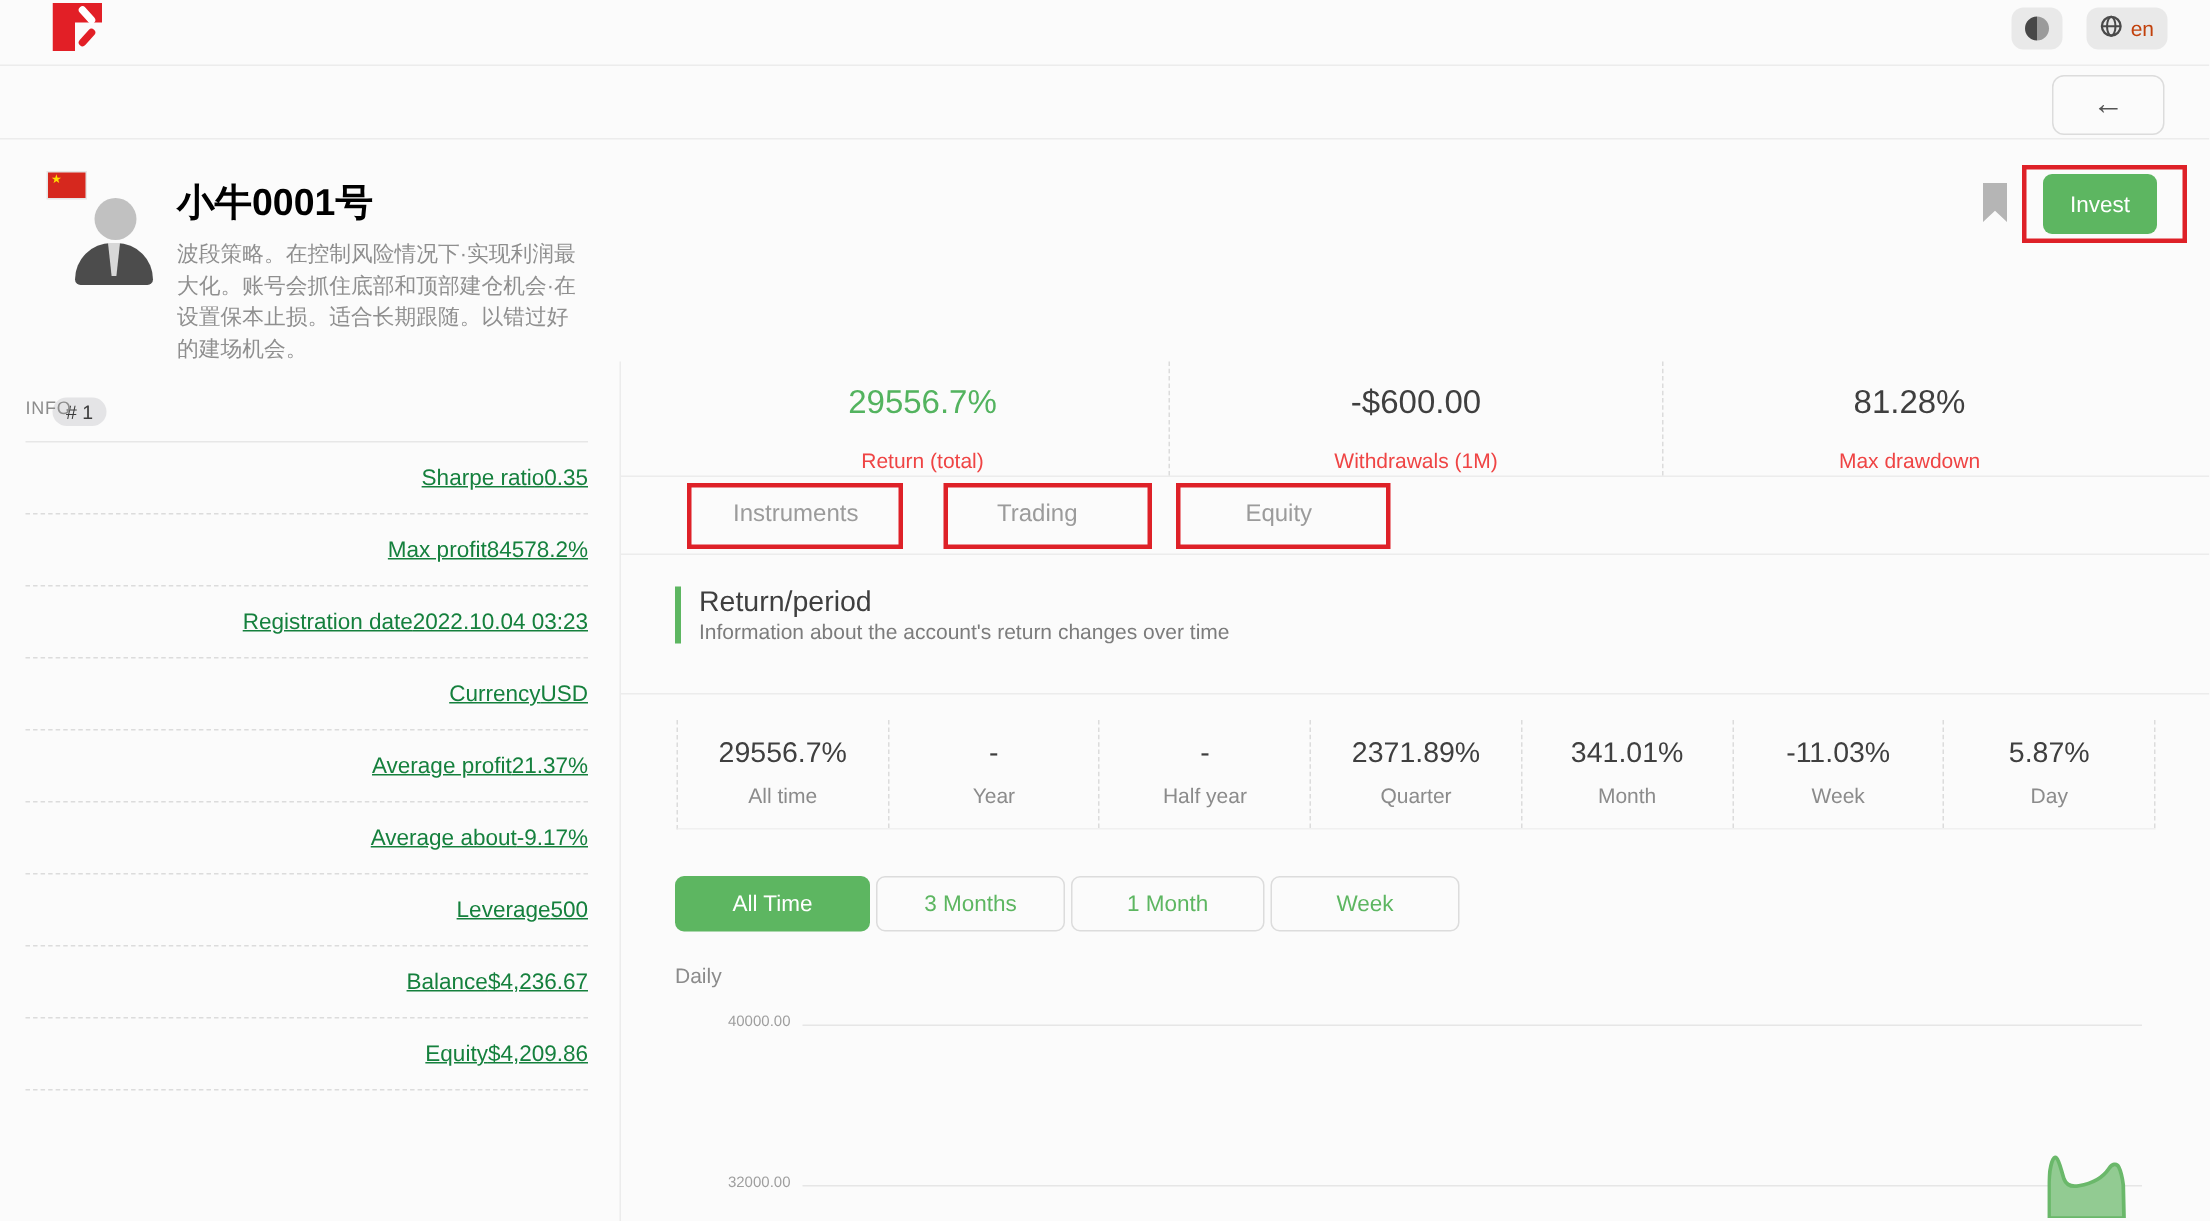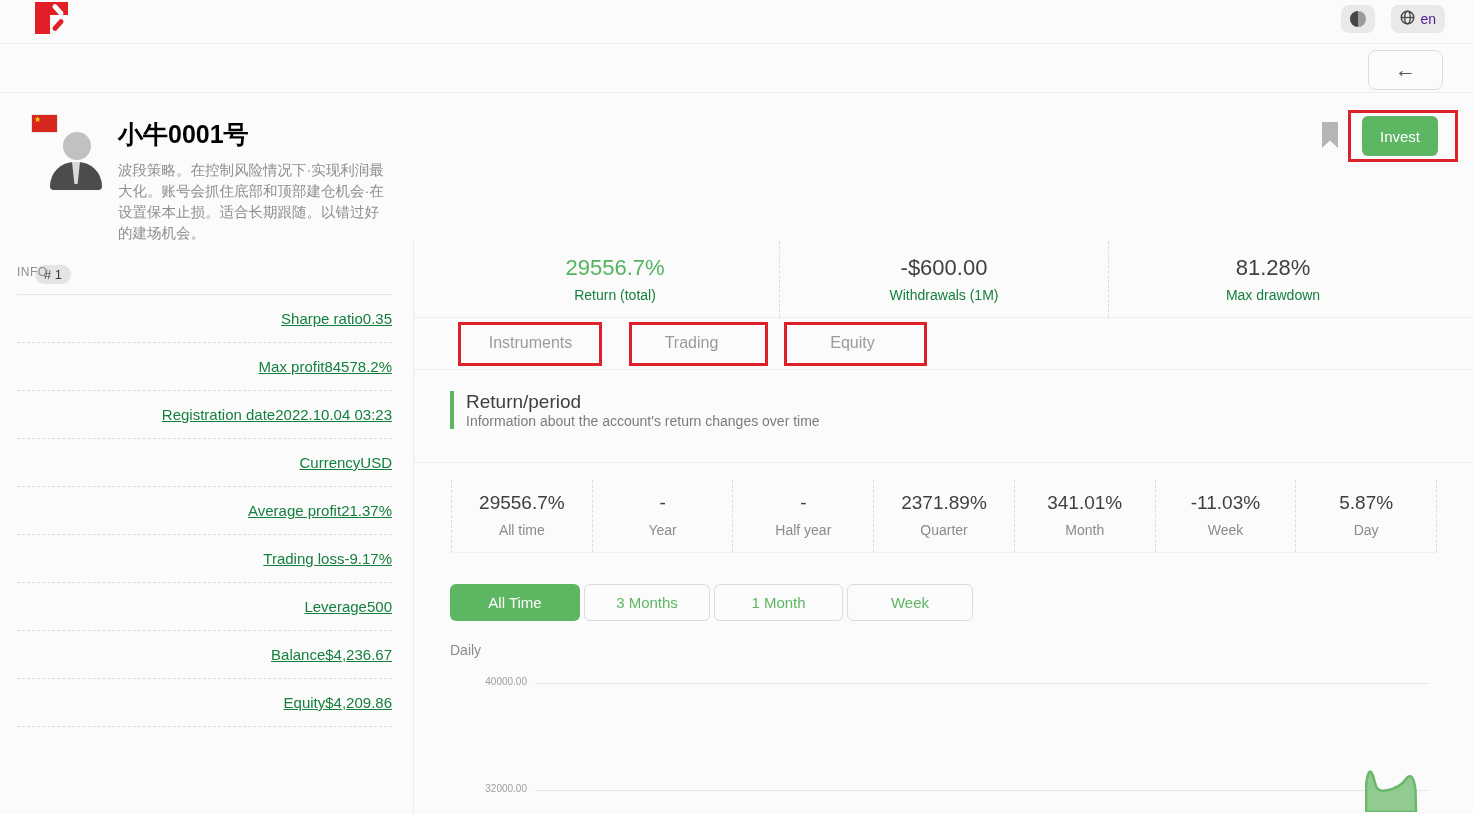--- a/index.html
+++ b/index.html
@@ -11,21 +11,21 @@
   }
   
   .topbar { position:absolute; top:0; left:0; right:0; height:44px; border-bottom:1px solid #ececec;
             display:flex; align-items:flex-start; justify-content:space-between; padding:2px 28px 0 35px; }
   .logo { width:33px; height:32px; cursor:pointer; }
   .topbar-right { display:flex; gap:16px; padding-top:3px; }
   .pill-btn { height:28px; border:none; border-radius:8px; background:#e9e9e9; display:flex;
               align-items:center; justify-content:center; gap:5px; cursor:pointer; padding:0 9px; }
   .half-circle { width:16px; height:16px; border-radius:50%;
                  background:linear-gradient(90deg,#474747 50%, #9b9b9b 50%); }
-  .lang-label { font-size:14px; color:#4c1d95; }
+  .lang-label { font-size:14px; color:#c2410c; }
   
   .subbar { position:absolute; top:44px; left:0; right:0; height:49px; border-bottom:1px solid #ececec; }
   .back-btn { position:absolute; right:30px; top:6px; width:75px; height:40px; border:1px solid #dcdcdc;
               border-radius:8px; background:transparent; color:#555; font-size:21px; cursor:pointer; }
   
   .profile { position:absolute; top:93px; left:0; right:0; height:147px; }
   .flag { position:absolute; left:32px; top:22px; width:25px; height:17px; background:#d6281e;
           box-shadow:0 0 0 1px #e6e6e6; font-size:8px; color:#ffde00; line-height:9px; padding-left:2px; }
   .avatar { position:absolute; left:48px; top:27px; width:56px; height:68px; }
   .avatar .head { position:absolute; left:15px; top:12px; width:28px; height:28px; border-radius:50%; background:#c1c1c1; }
@@ -52,21 +52,21 @@
   .info-divider { border-bottom:1px solid #e7e7e7; margin-top:15px; }
   .info-row { display:flex; justify-content:flex-end; align-items:center; height:48px;
               border-bottom:1px dashed #dcdcdc; font-size:15px; color:#15803d;text-decoration:underline; }
   
   .main { position:absolute; top:241px; left:414px; width:1059px; height:573px; }
   .summary-row { height:77px; border-bottom:1px solid #ececec; display:flex; padding:0 36px 0 37px; }
   .sum-cell { flex:1; text-align:center; padding-top:14px; }
   .sum-cell + .sum-cell { border-left:1px dashed #dcdcdc; }
   .sum-value { font-size:22px; color:#3f3f3f; }
   .sum-value.green { color:#53b35f; }
-  .sum-label { font-size:14px; color:#15803d; margin-top:6px; }
+  .sum-label { font-size:14px; color:#ef4444; margin-top:18px; }
   .tabs-row { position:relative; height:52px; border-bottom:1px solid #ececec; display:flex; padding-left:36px; }
   .tab { width:161px; line-height:50px; text-align:center; font-size:16px; color:#9b9b9b; cursor:pointer; }
   .tab.active { color:#6f6f6f; position:relative; }
   .tab.active::after { content:""; position:absolute; left:0; right:0; bottom:-1px; height:4px; background:#5db661; }
   .ann-return      { left:44px;  top:4px; width:144px; height:44px; }
   .ann-trading     { left:215px; top:4px; width:139px; height:44px; }
   .ann-instruments { left:370px; top:4px; width:143px; height:44px; }
   .section-head { height:93px; border-bottom:1px solid #ececec; padding:21px 0 0 36px; }
   .section-inner { border-left:4px solid #5db661; padding-left:12px; }
   .section-title { font-size:19px; font-weight:400; color:#3f3f3f; }
@@ -164,21 +164,21 @@
     </div>
     <div class="info-row">
       <span>Currency</span>
       <span>USD</span>
     </div>
     <div class="info-row">
       <span>Average profit</span>
       <span>21.37%</span>
     </div>
     <div class="info-row">
-      <span>Trading loss</span>
+      <span>Average about</span>
       <span>-9.17%</span>
     </div>
     <div class="info-row">
       <span>Leverage</span>
       <span>500</span>
     </div>
     <div class="info-row">
       <span>Balance</span>
       <span>$4,236.67</span>
     </div>

